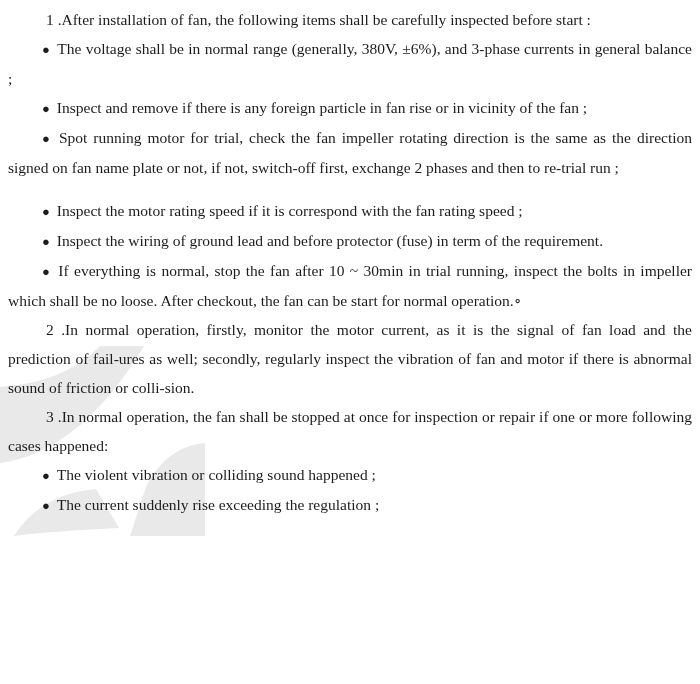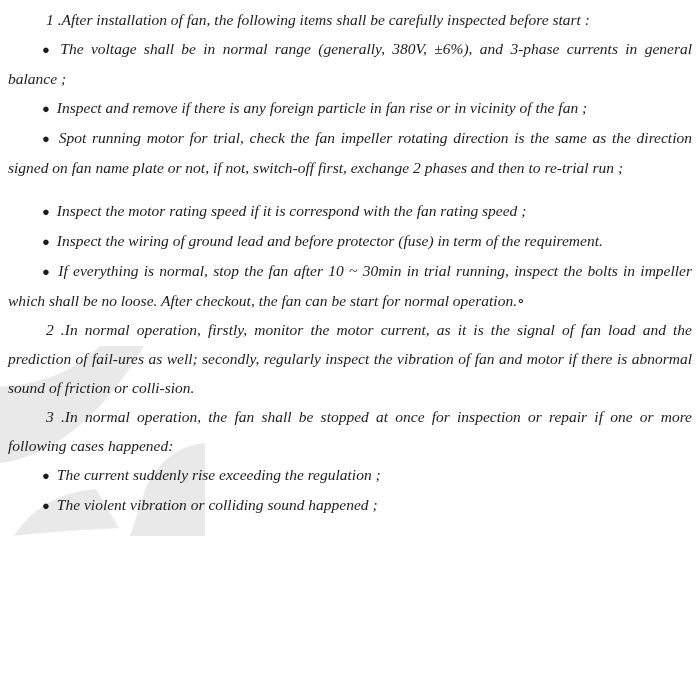--- a/index.html
+++ b/index.html
@@ -8,21 +8,20 @@
     height: 684px;
     background: #ffffff;
     font-family: "Liberation Serif", "DejaVu Serif", serif;
     overflow: hidden;
   }
   .page {
     position: relative;
     width: 700px;
     height: 536px;
     background: #ffffff;
-    font-style: italic;
   }
   .watermark {
     position: absolute;
     left: 0;
     bottom: 0;
     z-index: 0;
     pointer-events: none;
   }
   .content {
     position: relative;
@@ -53,16 +52,16 @@
   <div class="content" style="color: rgb(28, 28, 28);">
       <p class="para numbered-para"><span class="ptext">1 .After installation of fan, the following items shall be carefully inspected before start :</span></p>
       <p class="para bullet-para"><span class="bullet">●</span><span class="ptext">The voltage shall be in normal range (generally, 380V, ±6%), and 3-phase currents in general balance ;</span></p>
       <p class="para bullet-para"><span class="bullet">●</span><span class="ptext">Inspect and remove if there is any foreign particle in fan rise or in vicinity of the fan ;</span></p>
       <p class="para bullet-para"><span class="bullet">●</span><span class="ptext">Spot running motor for trial, check the fan impeller rotating direction is the same as the direction signed on fan name plate or not, if not, switch-off first, exchange 2 phases and then to re-trial run ;</span></p>
       <p class="para bullet-para extra-space"><span class="bullet">●</span><span class="ptext">Inspect the motor rating speed if it is correspond with the fan rating speed ;</span></p>
       <p class="para bullet-para"><span class="bullet">●</span><span class="ptext">Inspect the wiring of ground lead and before protector (fuse) in term of the requirement.</span></p>
       <p class="para bullet-para"><span class="bullet">●</span><span class="ptext">If everything is normal, stop the fan after 10 ~ 30min in trial running, inspect the bolts in impeller which shall be no loose. After checkout, the fan can be start for normal operation.∘</span></p>
       <p class="para numbered-para"><span class="ptext">2 .In normal operation, firstly, monitor the motor current, as it is the signal of fan load and the prediction of fail-ures as well; secondly, regularly inspect the vibration of fan and motor if there is abnormal sound of friction or colli-sion.</span></p>
       <p class="para numbered-para"><span class="ptext">3 .In normal operation, the fan shall be stopped at once for inspection or repair if one or more following cases happened:</span></p>
+      <p class="para bullet-para"><span class="bullet">●</span><span class="ptext">The violent vibration or colliding sound happened ;</span></p>
       <p class="para bullet-para"><span class="bullet">●</span><span class="ptext">The current suddenly rise exceeding the regulation ;</span></p>
-      <p class="para bullet-para"><span class="bullet">●</span><span class="ptext">The violent vibration or colliding sound happened ;</span></p>
     </div>
 </div>
 
 </body></html>

